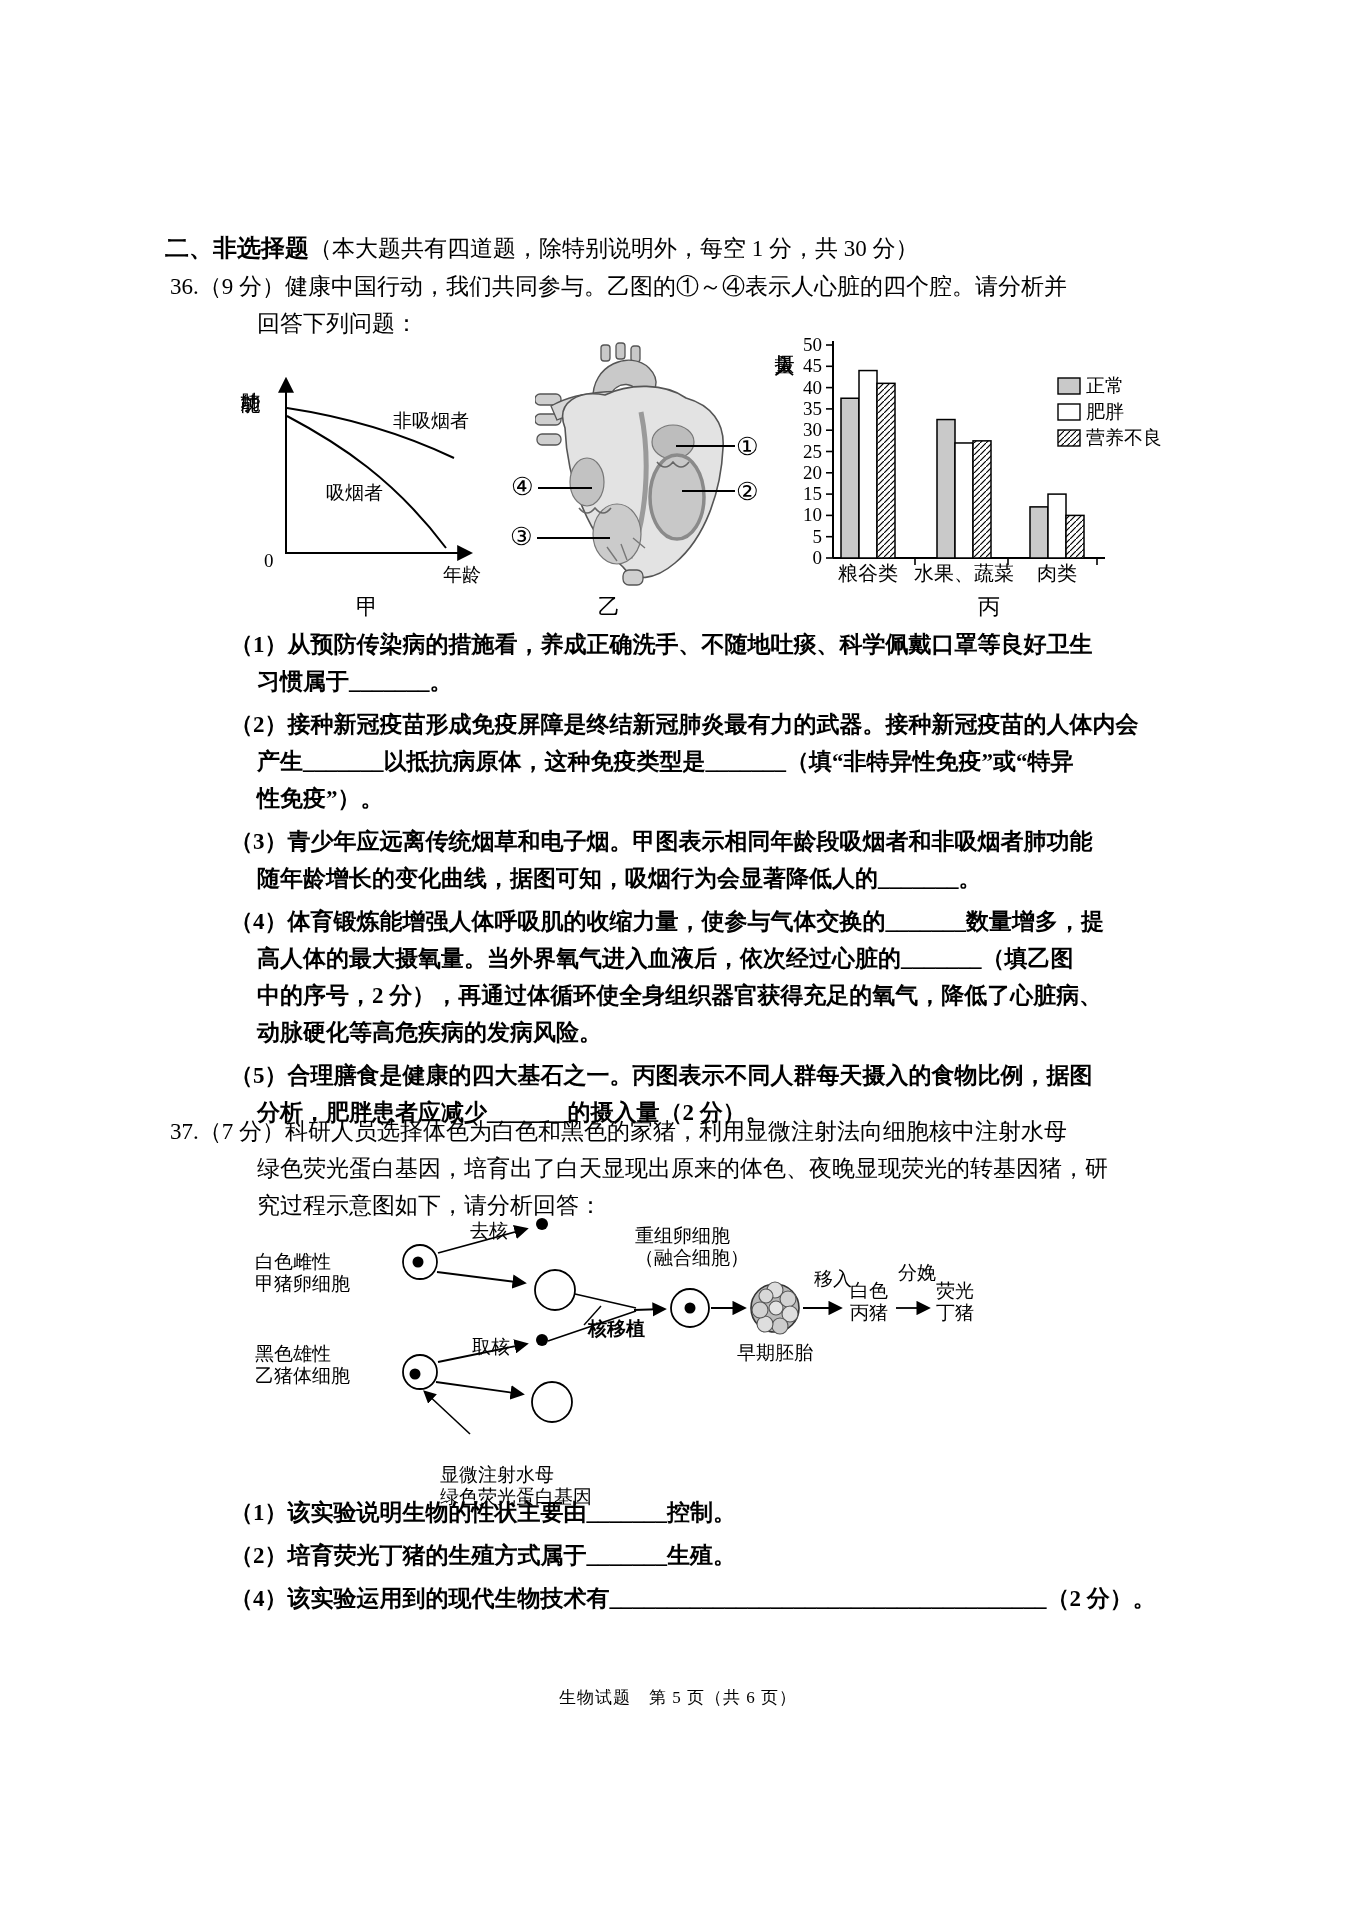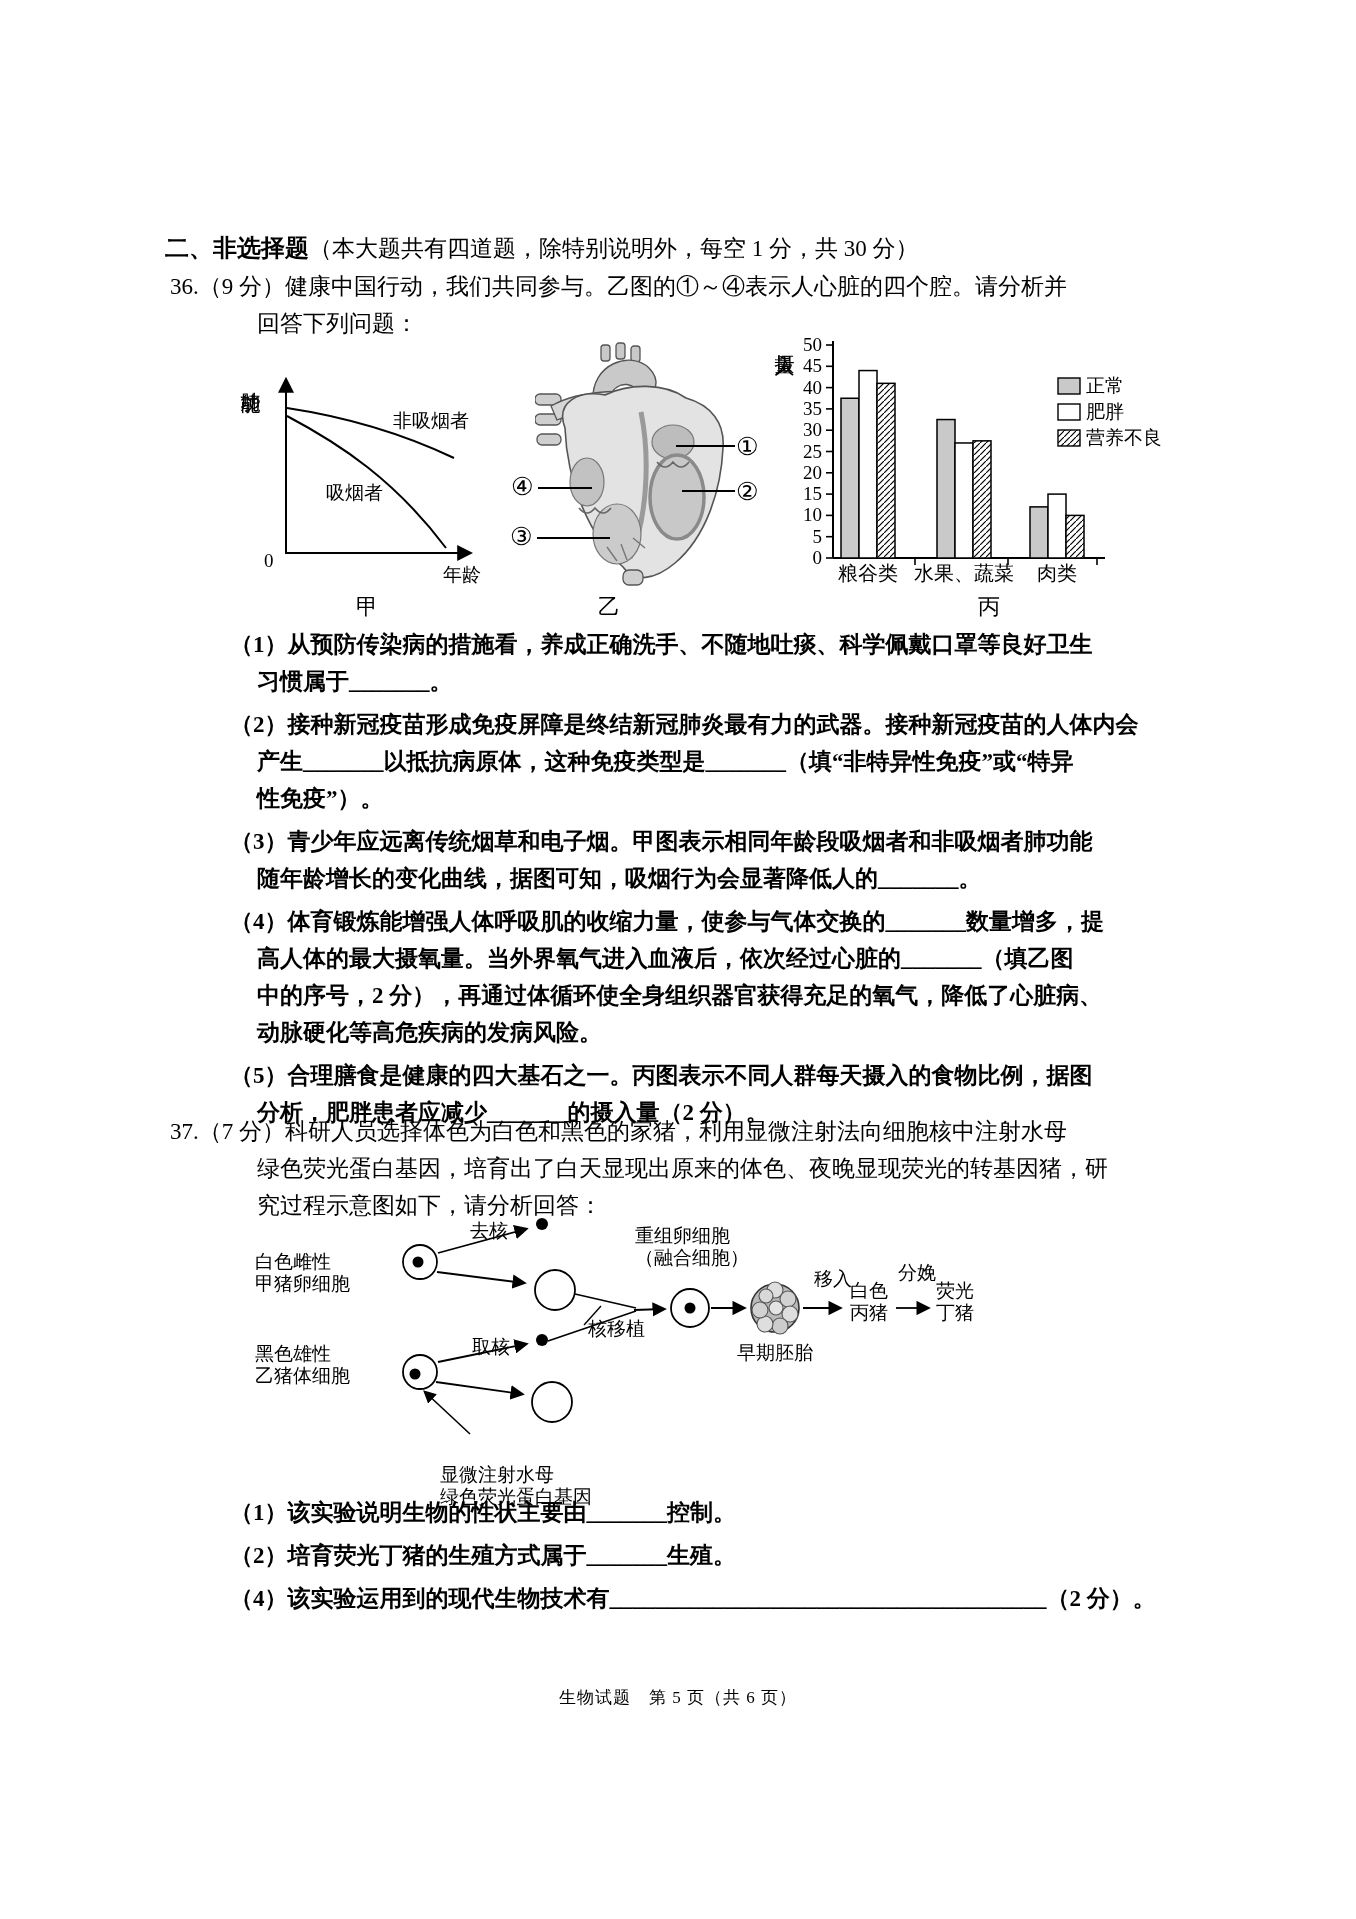--- a/index.html
+++ b/index.html
@@ -223,21 +223,21 @@
       <line x1="250" y1="224" x2="205" y2="182" stroke="#000" stroke-width="1.6" marker-end="url(#arrD)"></line>
     </svg>
   </div>
 
   <div class="abs small" style="left:255px;top:1231px;margin-top:20px;">白色雌性
 甲猪卵细胞</div>
   <div class="abs small" style="left:470px;top:1220px;">去核</div>
   <div class="abs small" style="left:255px;top:1343px;">黑色雄性
 乙猪体细胞</div>
   <div class="abs small" style="left:472px;top:1336px;">取核</div>
-  <div class="abs small" style="left:588px;top:1318px;">核移植</div>
+  <div class="abs small" style="left:588px;top:1318px;font-weight:bold;">核移植</div>
   <div class="abs small" style="left:635px;top:1225px;">重组卵细胞
 （融合细胞）</div>
   <div class="abs small" style="left:737px;top:1342px;">早期胚胎</div>
   <div class="abs small" style="left:814px;top:1268px;">移入</div>
   <div class="abs small" style="left:850px;top:1280px;">白色
 丙猪</div>
   <div class="abs small" style="left:898px;top:1262px;">分娩</div>
   <div class="abs small" style="left:936px;top:1280px;">荧光
 丁猪</div>
   <div class="abs small" style="left:440px;top:1434px;margin-top:30px;">显微注射水母

